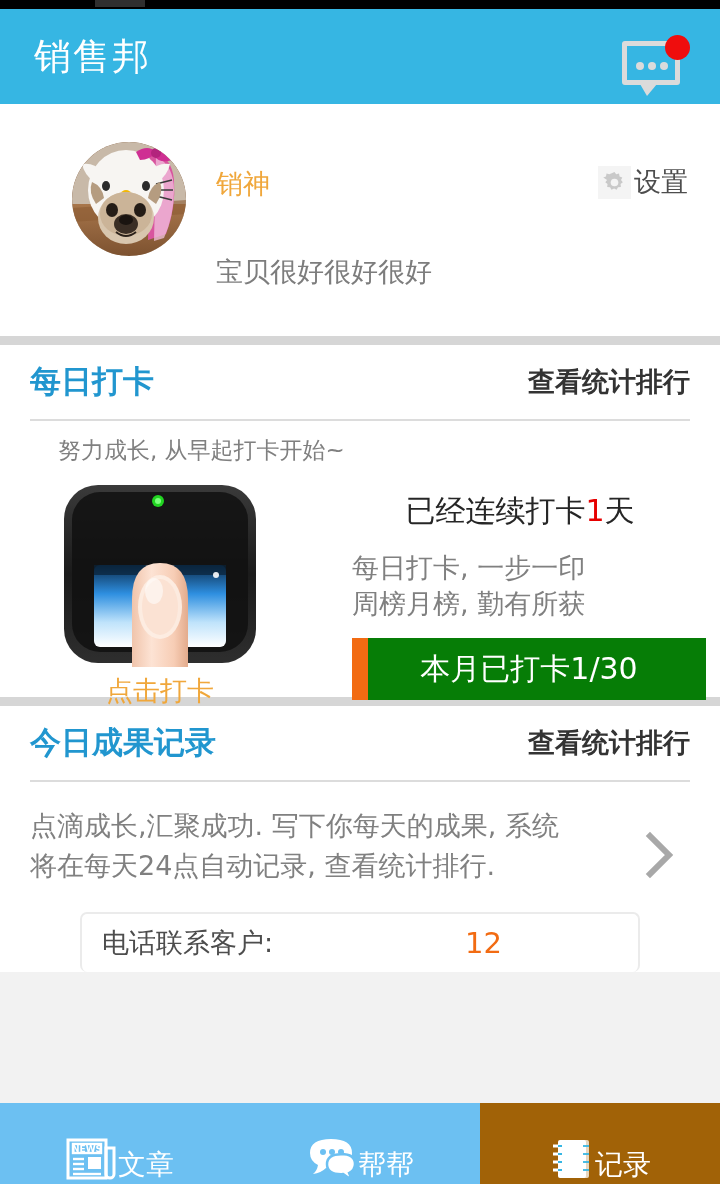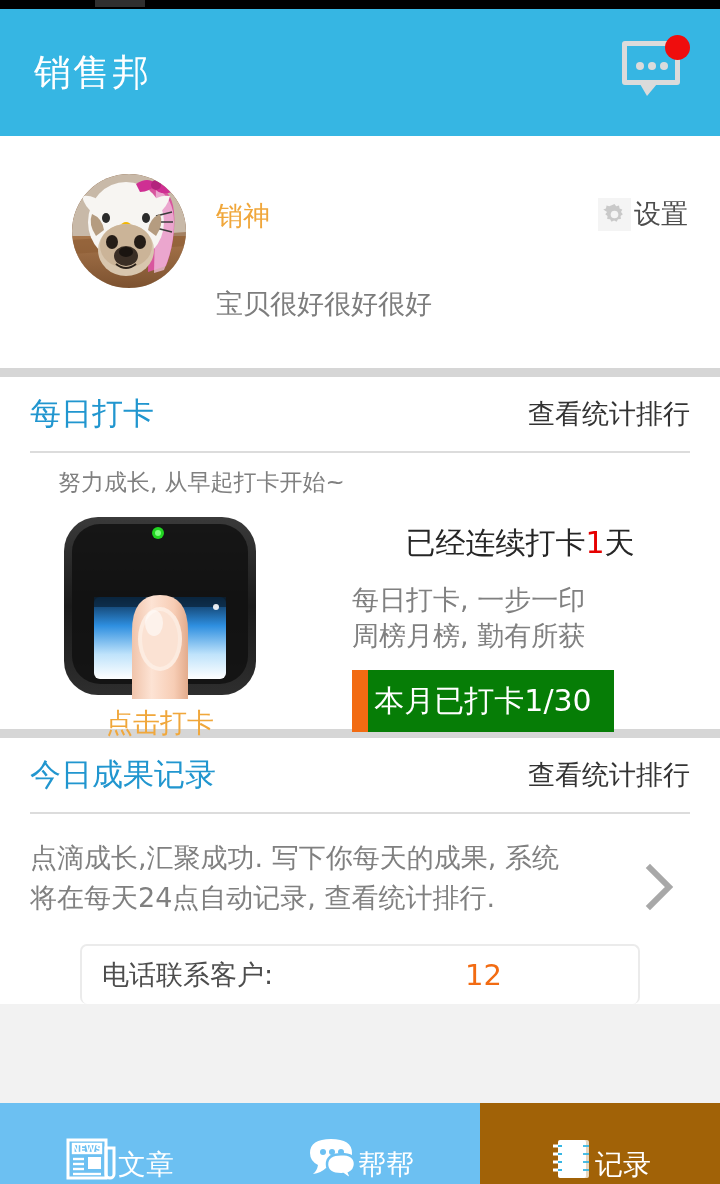--- a/index.html
+++ b/index.html
@@ -12,21 +12,21 @@
 
   
   .statusbar { height:9px; background:#000000; position:relative; }
   .statusbar .notch {
     position:absolute; left:95px; top:0; width:50px; height:7px;
     background:#2f2f2f;
   }
 
   
   .header {
-    height:127px; background:#36b6e3; position:relative;
+    height:95px; background:#36b6e3; position:relative;
     display:flex; align-items:center;
   }
   .header-title {
     color:#ffffff; font-size:37px; margin-left:34px; letter-spacing:2px;
     font-weight:400;
   }
   .msg-icon-wrap {
     position:absolute; right:30px; top:26px; width:72px; height:62px;
   }
   .msg-bubble {
@@ -76,21 +76,21 @@
   .gear-box {
     width:33px; height:33px; background:#f4f4f4;
     display:flex; align-items:center; justify-content:center;
   }
   .gear-box svg { display:block; }
   .settings-label { color:#4d4d4d; font-size:27px; margin-left:3px; }
 
   
   .sec-head {
     position:relative; height:74px; padding:0 30px;
-    display:flex; align-items:center; justify-content:space-between;
+    display:flex; align-items:center; justify-content:space-between;font-weight:bold;
   }
   .sec-title { color:#2196cf; font-size:31px; }
   .sec-link { color:#333333; font-size:27px; }
   .sec-rule { height:2px; background:#dcdcdc; margin:0 30px; }
 
   
   .checkin-body { position:relative; height:276px; }
   .checkin-tip {
     position:absolute; left:58px; top:14px; color:#808080; font-size:23px;
   }
@@ -98,21 +98,21 @@
     position:absolute; left:58px; top:58px; width:204px; text-align:center;
   }
   .fp-icon { width:204px; height:190px; display:block; }
   .fp-label { color:#f0a73b; font-size:27px; margin-top:4px; }
 
   .checkin-right { position:absolute; left:352px; top:70px; width:336px; }
   .streak { font-size:30px; color:#262626; text-align:center; }
   .streak .num { color:#e60000; }
   .slogan { color:#808080; font-size:27px; line-height:36px; margin-top:18px; }
   .progress {
-    position:relative; margin-top:16px; width:262px; height:62px;
+    position:relative; margin-top:16px; width:354px; height:62px;
     background:#067d06; display:flex; align-items:center; justify-content:center;
   }
   .progress .done {
     position:absolute; left:0; top:0; height:100%; width:16px; background:#f26b12;
   }
   .progress .ptext { color:#ffffff; font-size:30px; position:relative; z-index:2; }
 
   
   .record-body { position:relative; padding:24px 30px 0 30px; }
   .record-desc {

